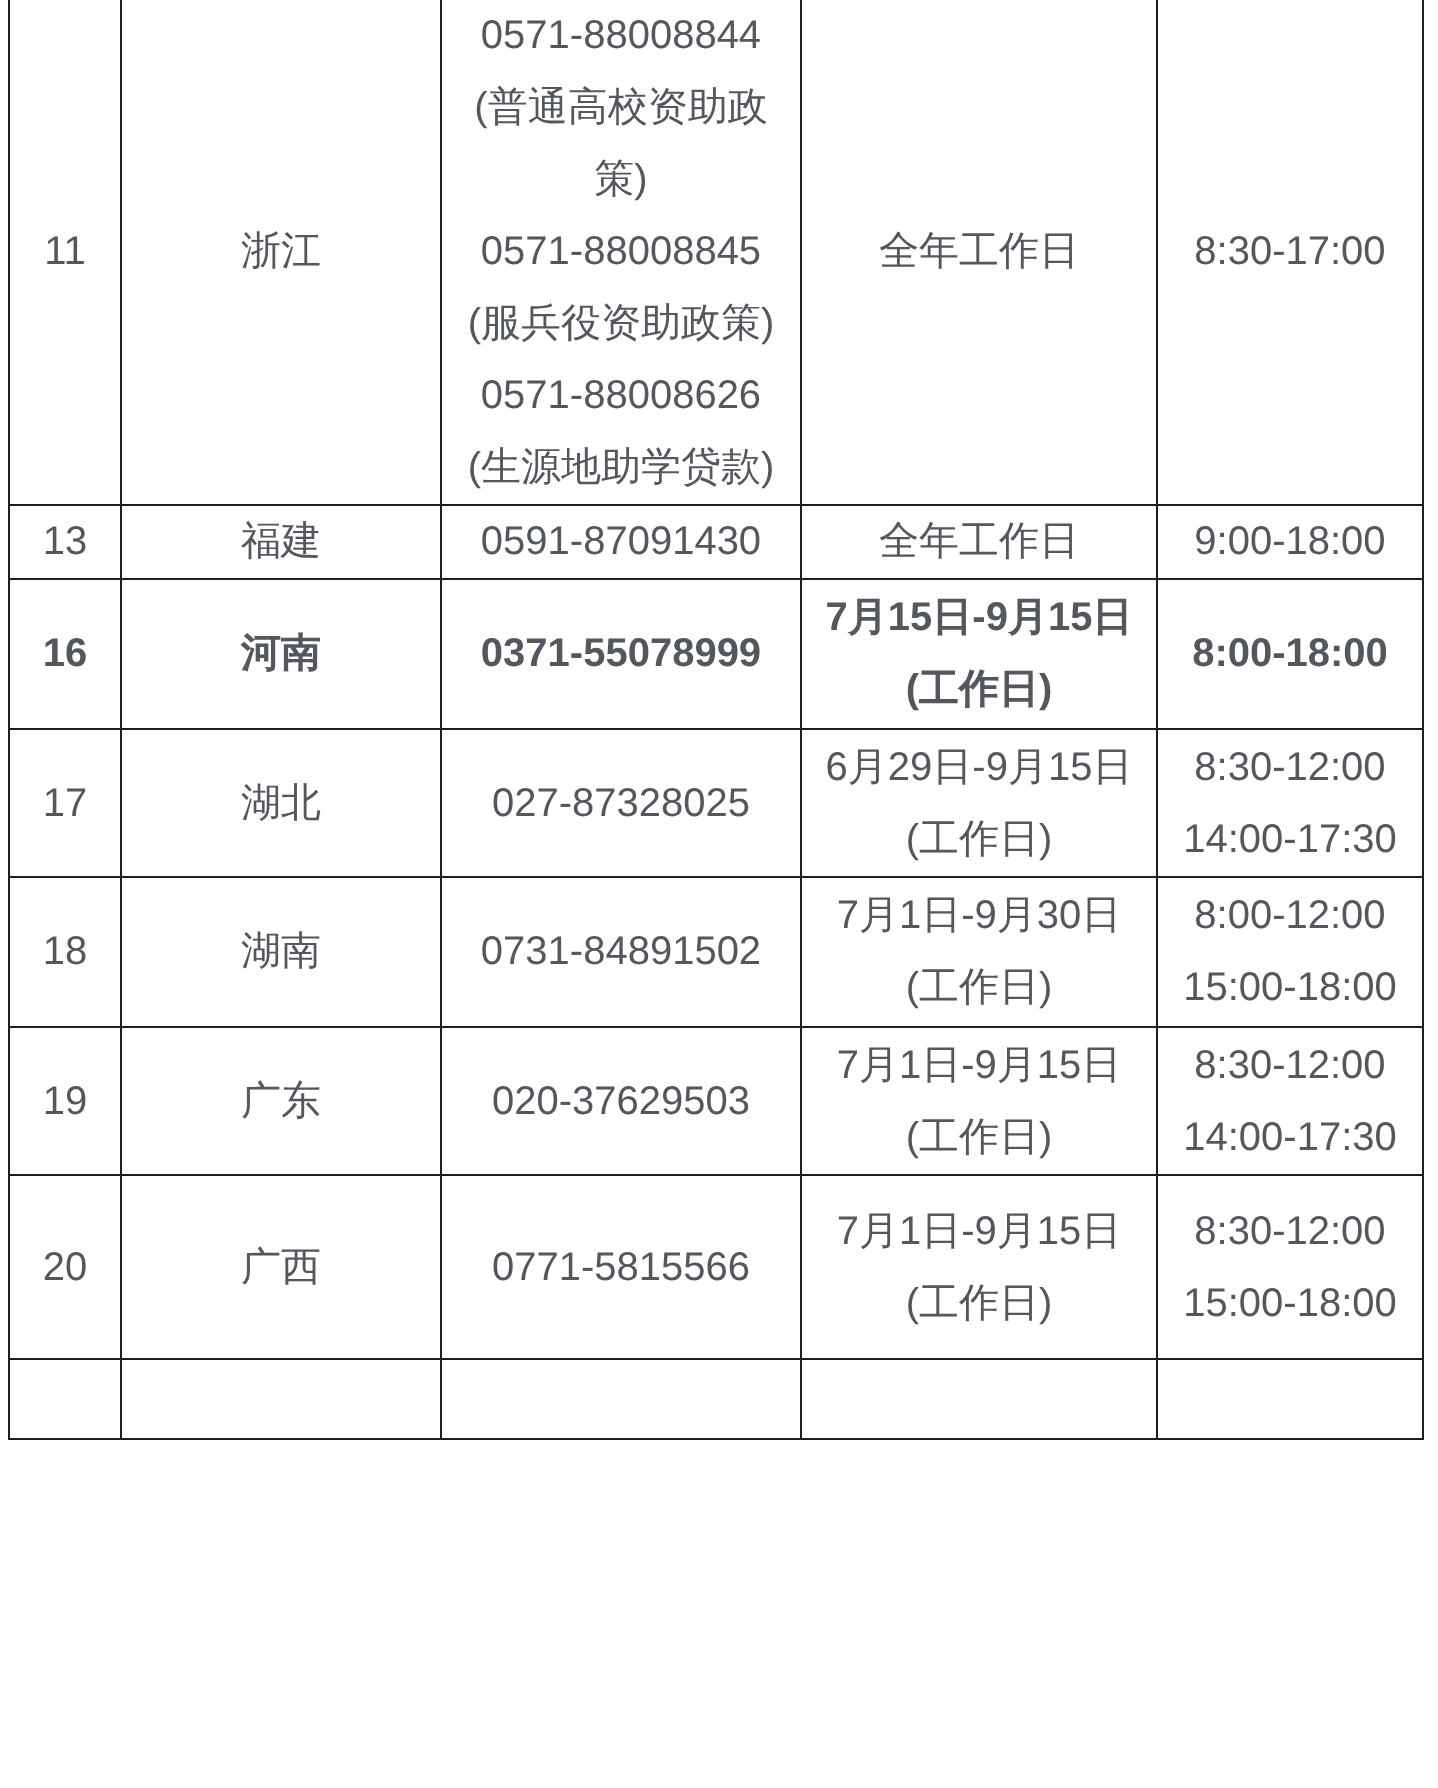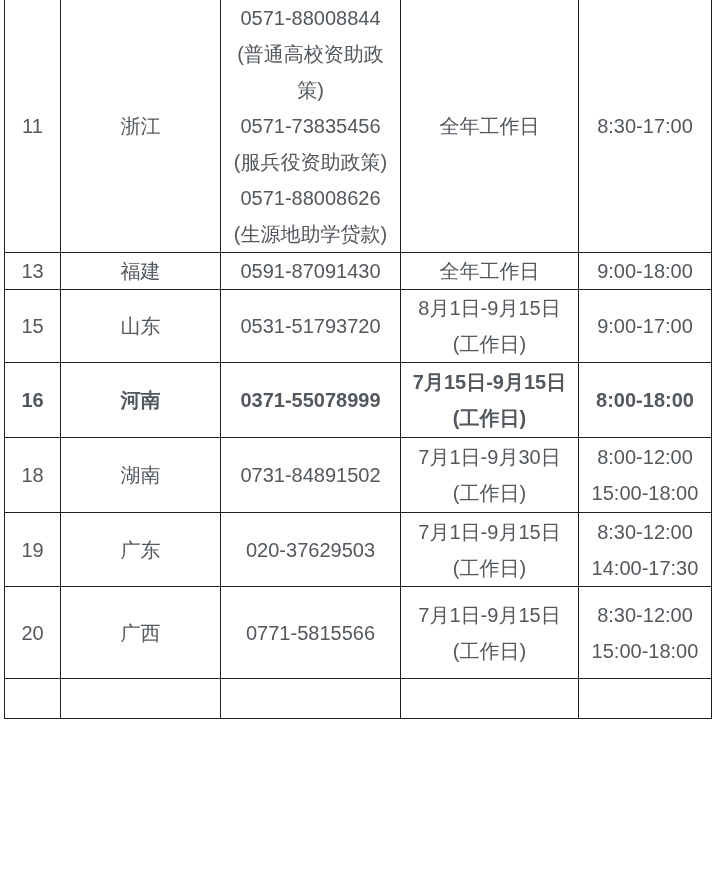--- a/index.html
+++ b/index.html
@@ -53,21 +53,21 @@
       <col class="c-period">
       <col class="c-hours">
     </colgroup>
     <tbody id="tbody">
         <tr style="height: 254px;">
           <td>11</td>
           <td>浙江</td>
           <td>
             <div class="line">0571-88008844</div>
             <div class="line">(普通高校资助政策)</div>
-            <div class="line">0571-73835456</div>
+            <div class="line">0571-88008845</div>
             <div class="line">(服兵役资助政策)</div>
             <div class="line">0571-88008626</div>
             <div class="line">(生源地助学贷款)</div>
           </td>
           <td>
             <div class="line">全年工作日</div>
           </td>
           <td>
             <div class="line">8:30-17:00</div>
           </td>
@@ -78,46 +78,47 @@
           <td>
             <div class="line">0591-87091430</div>
           </td>
           <td>
             <div class="line">全年工作日</div>
           </td>
           <td>
             <div class="line">9:00-18:00</div>
           </td>
         </tr>
-        <tr style="height: 71px;">
-          <td>15</td>
-          <td>山东</td>
-          <td>
-            <div class="line">0531-51793720</div>
-          </td>
-          <td>
-            <div class="line">8月1日-9月15日</div>
-            <div class="line">(工作日)</div>
-          </td>
-          <td>
-            <div class="line">9:00-17:00</div>
-          </td>
-        </tr>
         <tr style="height: 75px; font-weight: bold;">
           <td>16</td>
           <td>河南</td>
           <td>
             <div class="line">0371-55078999</div>
           </td>
           <td>
             <div class="line">7月15日-9月15日</div>
             <div class="line">(工作日)</div>
           </td>
           <td>
             <div class="line">8:00-18:00</div>
+          </td>
+        </tr>
+        <tr style="height: 74px;">
+          <td>17</td>
+          <td>湖北</td>
+          <td>
+            <div class="line">027-87328025</div>
+          </td>
+          <td>
+            <div class="line">6月29日-9月15日</div>
+            <div class="line">(工作日)</div>
+          </td>
+          <td>
+            <div class="line">8:30-12:00</div>
+            <div class="line">14:00-17:30</div>
           </td>
         </tr>
         <tr style="height: 75px;">
           <td>18</td>
           <td>湖南</td>
           <td>
             <div class="line">0731-84891502</div>
           </td>
           <td>
             <div class="line">7月1日-9月30日</div>

